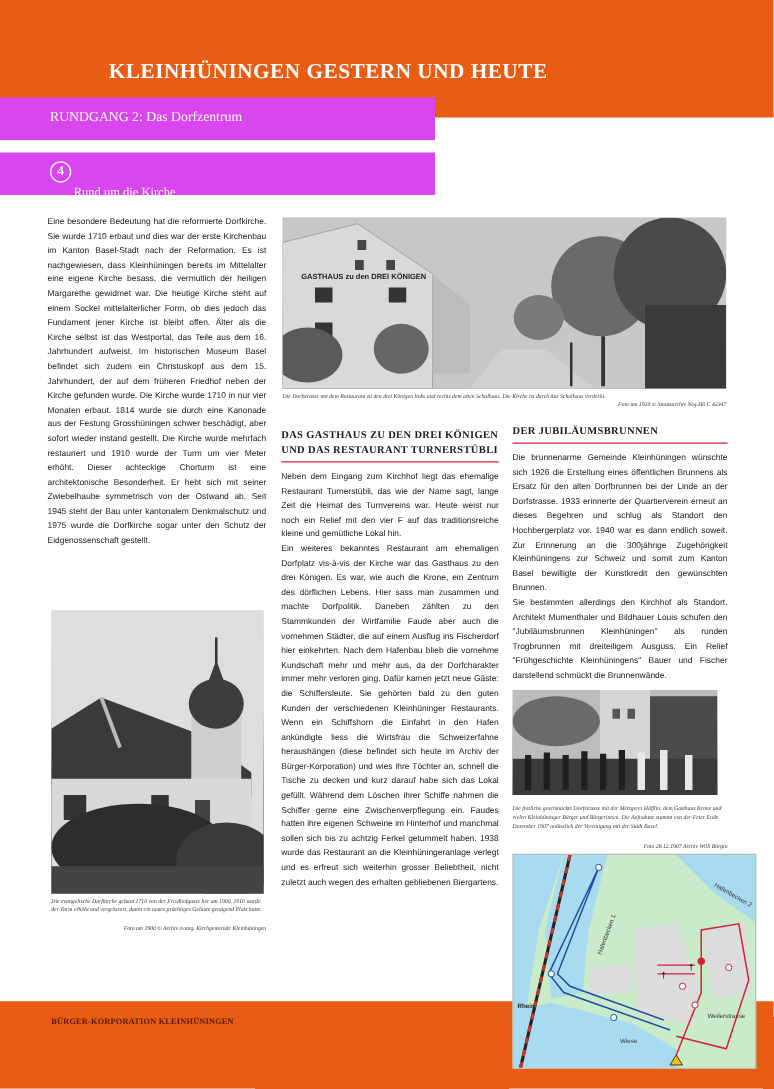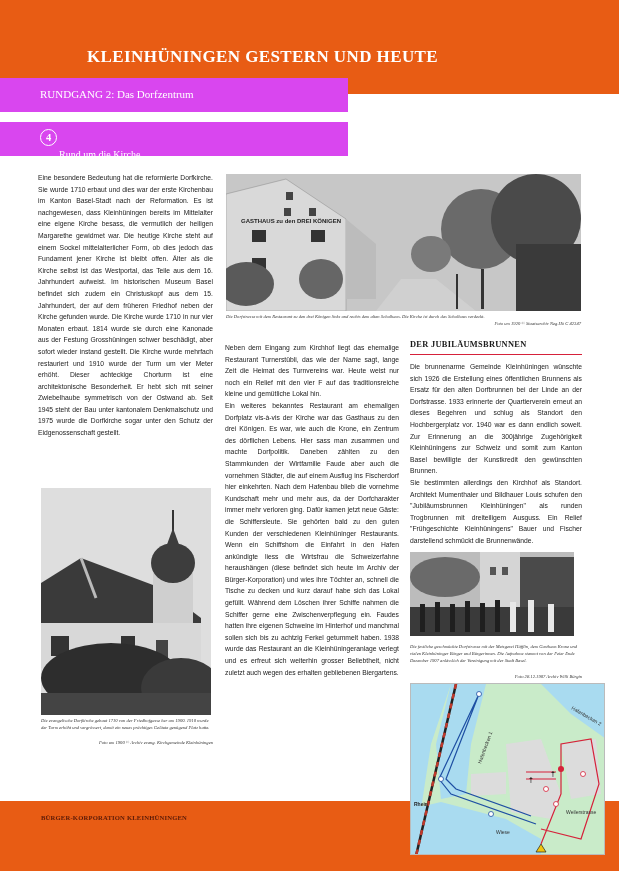--- a/index.html
+++ b/index.html
@@ -82,20 +82,21 @@
     <ellipse cx="205" cy="80" rx="20" ry="18" fill="#7a7a7a"></ellipse>
     <rect x="290" y="70" width="65" height="67" fill="#3a3a3a"></rect>
     <rect x="255" y="95" width="3" height="40" fill="#333"></rect>
     <rect x="230" y="100" width="2" height="35" fill="#333"></rect>
   </svg>
 </div>
 <div class="caption" style="left:226px; top:313px; width:355px;">Die Dorfstrasse mit dem Restaurant zu den drei Königen links und rechts dem alten Schulhaus. Die Kirche ist durch das Schulhaus verdeckt.</div>
 <div class="credit" style="left:226px; top:320px; width:355px;">Foto um 1920 © Staatsarchiv Neg.Hö C 42347</div>
 
 <div class="col col-mid">
+  <div class="heading">DAS GASTHAUS ZU DEN DREI KÖNIGEN UND DAS RESTAURANT TURNERSTÜBLI</div>
   <div class="body-text">
     <p>Neben dem Eingang zum Kirchhof liegt das ehemalige Restaurant Turnerstübli, das wie der Name sagt, lange Zeit die Heimat des Turnvereins war. Heute weist nur noch ein Relief mit den vier F auf das traditionsreiche kleine und gemütliche Lokal hin.</p>
     <p>Ein weiteres bekanntes Restaurant am ehemaligen Dorfplatz vis-à-vis der Kirche war das Gasthaus zu den drei Königen. Es war, wie auch die Krone, ein Zentrum des dörflichen Lebens. Hier sass man zusammen und machte Dorfpolitik. Daneben zählten zu den Stammkunden der Wirtfamilie Faude aber auch die vornehmen Städter, die auf einem Ausflug ins Fischerdorf hier einkehrten. Nach dem Hafenbau blieb die vornehme Kundschaft mehr und mehr aus, da der Dorfcharakter immer mehr verloren ging. Dafür kamen jetzt neue Gäste: die Schiffersleute. Sie gehörten bald zu den guten Kunden der verschiedenen Kleinhüninger Restaurants. Wenn ein Schiffshorn die Einfahrt in den Hafen ankündigte liess die Wirtsfrau die Schweizerfahne heraushängen (diese befindet sich heute im Archiv der Bürger-Korporation) und wies ihre Töchter an, schnell die Tische zu decken und kurz darauf habe sich das Lokal gefüllt. Während dem Löschen ihrer Schiffe nahmen die Schiffer gerne eine Zwischenverpflegung ein. Faudes hatten ihre eigenen Schweine im Hinterhof und manchmal sollen sich bis zu achtzig Ferkel getummelt haben. 1938 wurde das Restaurant an die Kleinhüningeranlage verlegt und es erfreut sich weiterhin grosser Beliebtheit, nicht zuletzt auch wegen des erhalten gebliebenen Biergartens.</p>
   </div>
 </div>
 
 <div class="col col-right">
   <div class="heading">DER JUBILÄUMSBRUNNEN</div>
   <div class="body-text">
     <p>Die brunnenarme Gemeinde Kleinhüningen wünschte sich 1926 die Erstellung eines öffentlichen Brunnens als Ersatz für den alten Dorfbrunnen bei der Linde an der Dorfstrasse. 1933 erinnerte der Quartierverein erneut an dieses Begehren und schlug als Standort den Hochbergerplatz vor. 1940 war es dann endlich soweit. Zur Erinnerung an die 300jährige Zugehörigkeit Kleinhüningens zur Schweiz und somit zum Kanton Basel bewilligte der Kunstkredit den gewünschten Brunnen.</p>

